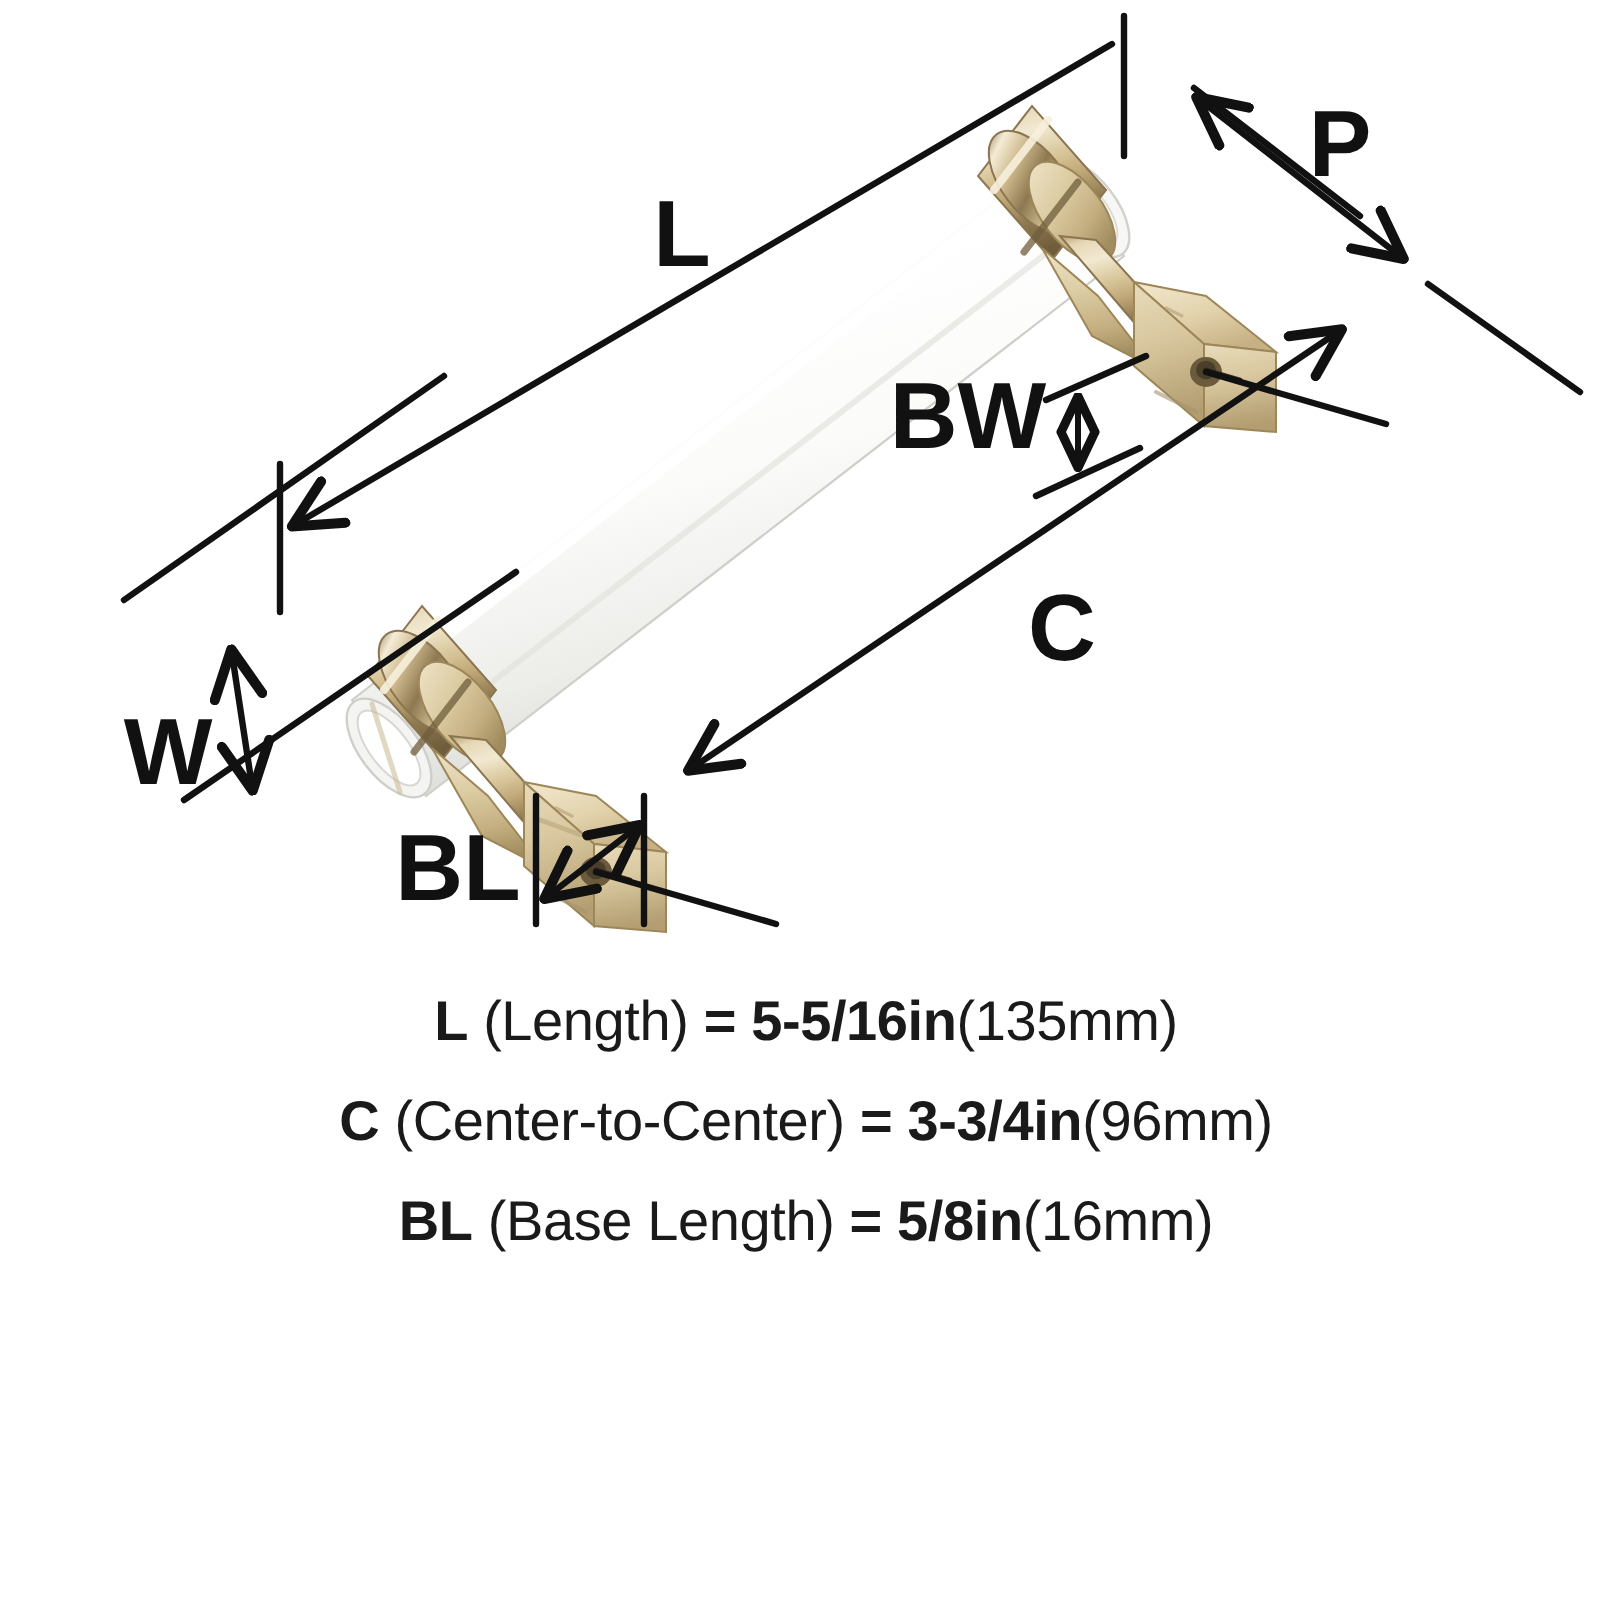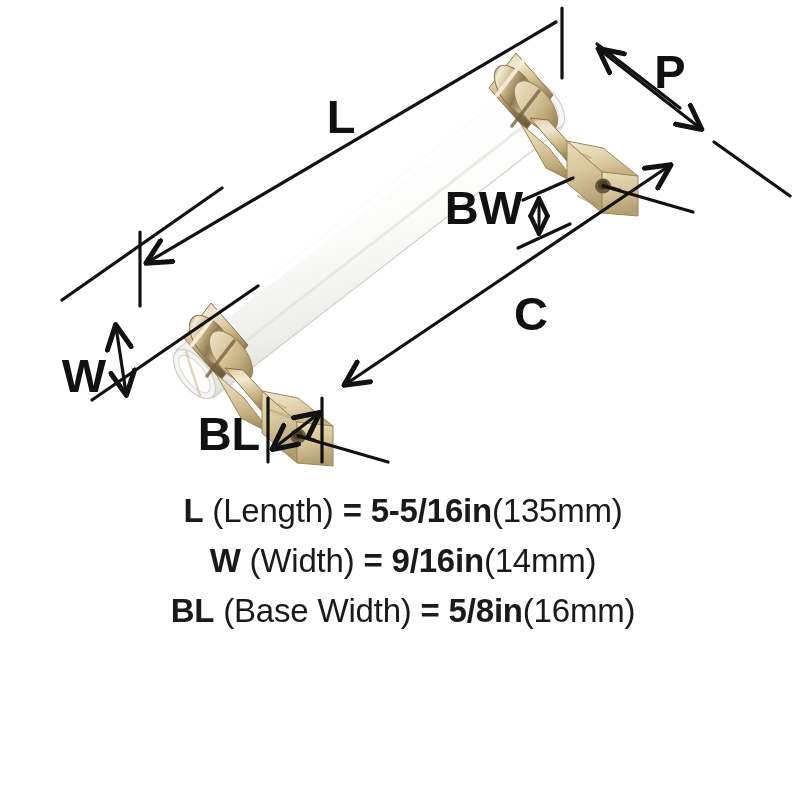--- a/index.html
+++ b/index.html
@@ -31,21 +31,21 @@
     display: flex;
     flex-direction: column;
     justify-content: flex-start;
     align-items: center;
     padding-top: 6px;
     box-sizing: border-box;
   }
   .spec-row {
     width: 100%;
     text-align: center;
-    font-size: 33px;
+    font-size: 28px;
     line-height: 50px;
     color: #1a1a1a;
     white-space: nowrap;
     letter-spacing: -0.2px;
   }
   .spec-code {
     font-weight: bold;
   }
   .spec-name {
     font-weight: normal;
@@ -227,31 +227,31 @@
 
   <div id="spec-list">
 
     <div class="spec-row">
       <span class="spec-code">L</span>
       <span class="spec-name">(Length)</span>
       <span class="spec-eq">=</span>
       <span class="spec-imp">5-5/16in</span><span class="spec-met">(135mm)</span>
     </div>
 
+
+
     <div class="spec-row">
-      <span class="spec-code">W</span>
-      <span class="spec-name">(Width)</span>
+      <span class="spec-code">C</span>
+      <span class="spec-name">(Center-to-Center)</span>
       <span class="spec-eq">=</span>
-      <span class="spec-imp">9/16in</span><span class="spec-met">(14mm)</span>
+      <span class="spec-imp">3-3/4in</span><span class="spec-met">(96mm)</span>
     </div>
-
-
 
     <div class="spec-row">
       <span class="spec-code">BL</span>
-      <span class="spec-name">(Base Width)</span>
+      <span class="spec-name">(Base Length)</span>
       <span class="spec-eq">=</span>
       <span class="spec-imp">5/8in</span><span class="spec-met">(16mm)</span>
     </div>
 
 
   </div>
 </div>
 
 </body></html>

